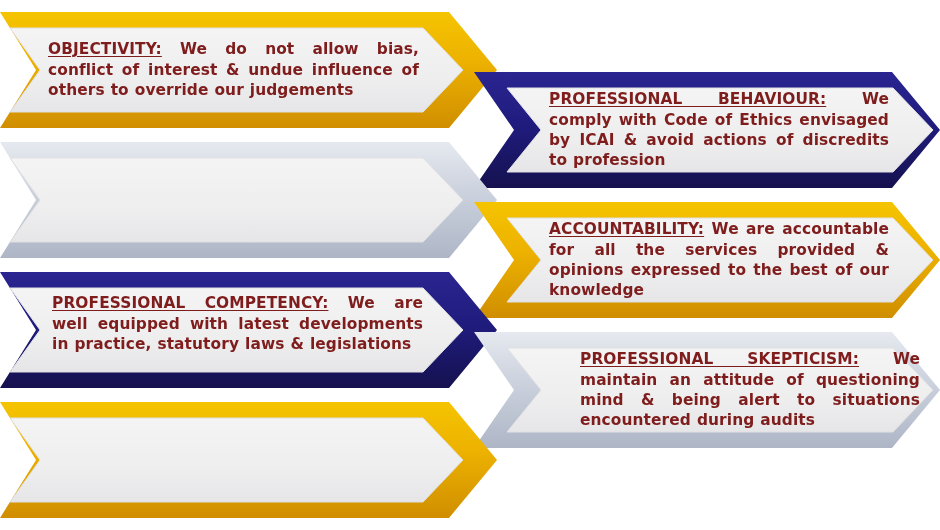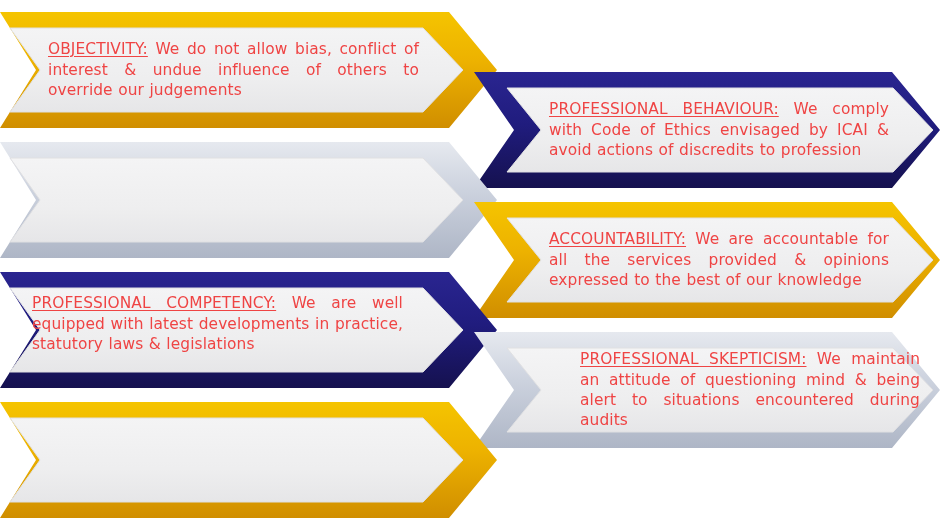--- a/index.html
+++ b/index.html
@@ -16,22 +16,22 @@
   .item{position:absolute;}
 
   
   .inner{
     position:absolute;
     display:flex;
     align-items:center;
   }
 
   .txt{
-    color:#ef4444;
-    font-weight:normal;
+    color:#7f1d1d;
+    font-weight:bold;
     font-size:15.4px;
     line-height:1.33;
     text-align:justify;
     text-align-last:left;
     letter-spacing:.1px;
     width:100%;
     word-spacing:.5px;
   }
   .lbl{
     text-decoration:underline;
@@ -109,21 +109,21 @@
         </svg>
         <div class="inner" style="left: 549px; top: 218px; width: 340px; height: 84px; pointer-events: auto;">
           <div class="txt"><span class="lbl">ACCOUNTABILITY:</span><span> We are accountable for all the services provided &amp; opinions expressed to the best of our knowledge</span></div>
         </div>
       </div>
       <div class="item left" style="left: 0px; top: 0px; width: 940px; height: 530px; pointer-events: none; z-index: 14;">
         <svg width="940" height="530" style="position: absolute; left: 0px; top: 0px;">
           <path d="M0,272 L449,272 L497,330 L449,388 L0,388 L36,330 Z" fill="url(#gNavy)"></path>
           <path d="M10,288 L423,288 L463,330 L423,372 L10,372 L40,330 Z" fill="url(#gPanel)" stroke="#e0e0e2" stroke-width="1"></path>
         </svg>
-        <div class="inner" style="left: 32px; top: 288px; width: 371px; height: 72px; pointer-events: auto;">
+        <div class="inner" style="left: 52px; top: 288px; width: 371px; height: 72px; pointer-events: auto;">
           <div class="txt"><span class="lbl">PROFESSIONAL COMPETENCY:</span><span> We are well equipped with latest developments in practice, statutory laws &amp; legislations</span></div>
         </div>
       </div>
       <div class="item right" style="left: 0px; top: 0px; width: 940px; height: 530px; pointer-events: none; z-index: 15;">
         <svg width="940" height="530" style="position: absolute; left: 0px; top: 0px;">
           <path d="M474,332 L892,332 L940,390 L892,448 L474,448 L514,390 Z" fill="url(#gSilver)"></path>
           <path d="M507,348 L893,348 L933,390 L893,432 L507,432 L541,390 Z" fill="url(#gPanel)" stroke="#e0e0e2" stroke-width="1"></path>
         </svg>
         <div class="inner" style="left: 580px; top: 348px; width: 340px; height: 84px; pointer-events: auto;">
           <div class="txt"><span class="lbl">PROFESSIONAL SKEPTICISM:</span><span> We maintain an attitude of questioning mind &amp; being alert to situations encountered during audits</span></div>

